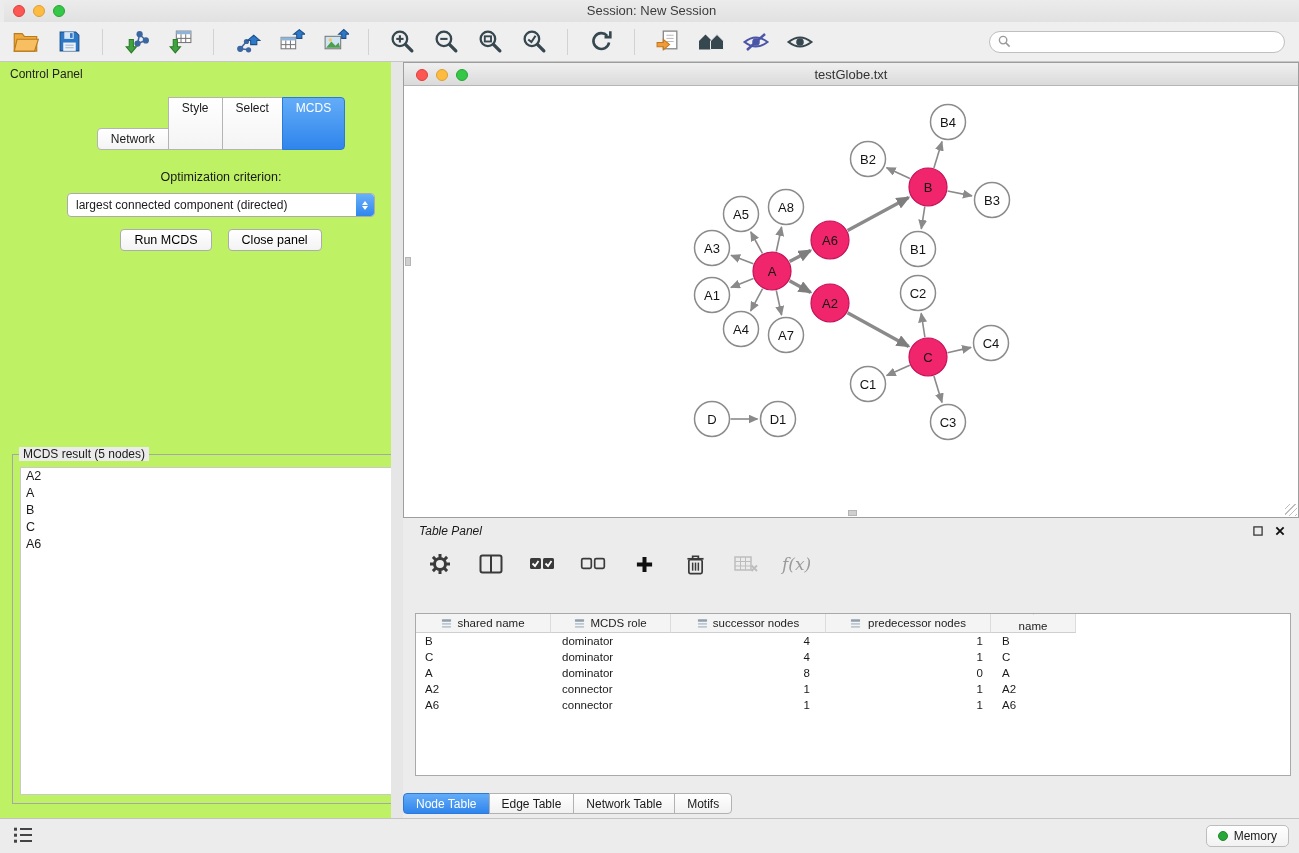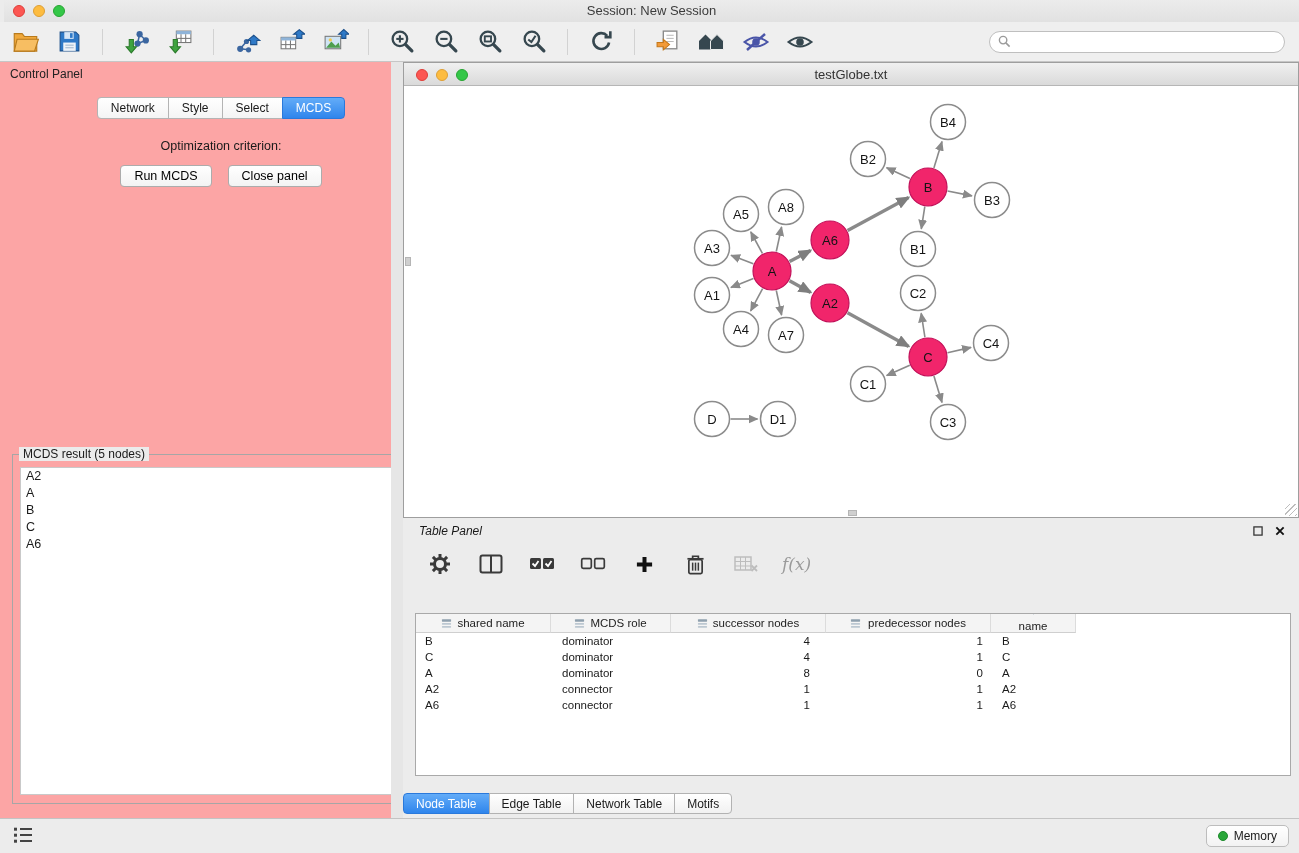--- a/index.html
+++ b/index.html
@@ -20,33 +20,33 @@
   
   .toolbar { position:absolute; top:22px; left:0; right:0; height:40px;
     background:#EFEFEF; border-bottom:1px solid #C6C6C6;
     display:flex; align-items:center; padding:0 10px; gap:14px; }
   .tbi { display:flex; align-items:center; justify-content:center; width:30px; height:30px; cursor:default; }
   .tb-sep { width:1px; height:26px; background:#D2D2D2; margin:0 4px; }
   .searchbox { margin-left:auto; margin-right:4px; width:296px; height:22px; background:#FFF;
     border:1px solid #BFBFBF; border-radius:11px; display:flex; align-items:center; padding:0 8px; gap:5px; }
   .searchbox input { border:none; outline:none; flex:1; font-size:12px; font-family:"Liberation Sans",sans-serif; background:transparent; }
   
-  .control-panel { position:absolute; top:62px; left:0; width:443px; bottom:35px; background:#fca5a5; border-right:1px solid #BDBDBD; }
+  .control-panel { position:absolute; top:62px; left:0; width:443px; bottom:35px; background:#bef264; border-right:1px solid #BDBDBD; }
   .splitter-v { position:absolute; top:62px; left:391px; width:12px; bottom:35px; background:#E6E6E6; }
   .net-window { position:absolute; top:62px; left:403px; width:896px; height:456px;
     background:#FFF; border:1px solid #9E9E9E; }
   .table-panel { position:absolute; top:518px; left:403px; width:896px; bottom:35px; background:#ECECEC; }
   .statusbar { position:absolute; left:0; right:0; bottom:0; height:35px; background:#ECECEC; border-top:1px solid #C3C3C3; }
   
   .cp-header { height:24px; line-height:24px; padding:0 10px; font-size:12px; color:#222; position:relative; }
   .panel-ctrls { position:absolute; right:8px; top:5px; display:flex; gap:12px; align-items:center; }
   .cp-tabs { margin-top:11px; display:flex; justify-content:center; }
   .cp-tab { font-size:12px; padding:3px 13px; background:linear-gradient(#FFFFFF,#F4F4F4);
     border:1px solid #B4B4B4; margin-left:-1px; color:#1a1a1a; cursor:default; }
-  .cp-tab:first-child { border-radius:4px 0 0 4px; margin-left:0; }
+  .cp-tab:first-child { border-radius:4px 0 0 4px; margin-left:0;margin-top:31px; }
   .cp-tab:last-child  { border-radius:0 4px 4px 0; }
   .cp-tab.active { background:linear-gradient(#63ACF8,#2F85EC); color:#FFF; border-color:#2A79DB; }
   .cp-opt-label { text-align:center; margin-top:20px; font-size:12.5px; }
   .cp-dropdown { margin:9px auto 0; width:308px; height:24px; background:#FFF; border:1px solid #ABABAB;
     border-radius:4px; position:relative; font-size:12px; line-height:22px; padding:0 26px 0 8px;
     white-space:nowrap; overflow:hidden; }
   .dd-stepper { position:absolute; right:0; top:0; bottom:0; width:18px;
     background:linear-gradient(#6AB0F8,#2F86EE); border-radius:0 3px 3px 0;
     display:flex; flex-direction:column; align-items:center; justify-content:center; gap:1px; }
   .dd-stepper i { width:0; height:0; border-left:3.5px solid transparent; border-right:3.5px solid transparent; display:block; }
@@ -268,20 +268,27 @@
           </svg>
       </span>
     </div>
     <div class="cp-tabs" id="cp-tabs">
         <div class="cp-tab">Network</div>
         <div class="cp-tab">Style</div>
         <div class="cp-tab">Select</div>
         <div class="cp-tab active">MCDS</div>
       </div>
     <div class="cp-opt-label">Optimization criterion:</div>
+    <div class="cp-dropdown">
+      <span>largest connected component (directed)</span>
+      <span class="dd-stepper">
+          <i class="dd-up"></i>
+          <i class="dd-down"></i>
+        </span>
+    </div>
     <div class="cp-buttons">
       <button class="btn">Run MCDS</button>
       <button class="btn">Close panel</button>
     </div>
     <div class="cp-groupbox">
       <span class="cp-legend">MCDS result (5 nodes)</span>
       <div class="cp-list" id="cp-list">
           <div class="cp-list-item">A2</div>
           <div class="cp-list-item">A</div>
           <div class="cp-list-item">B</div>

